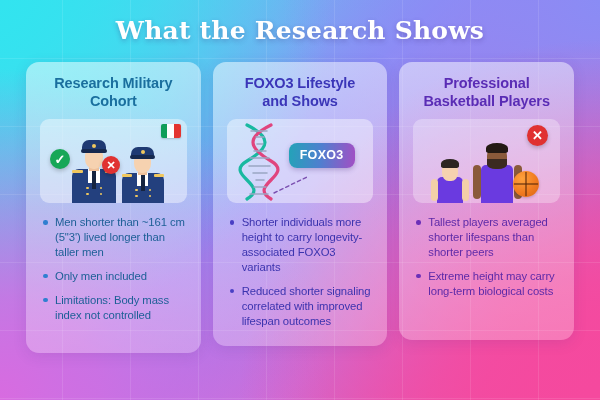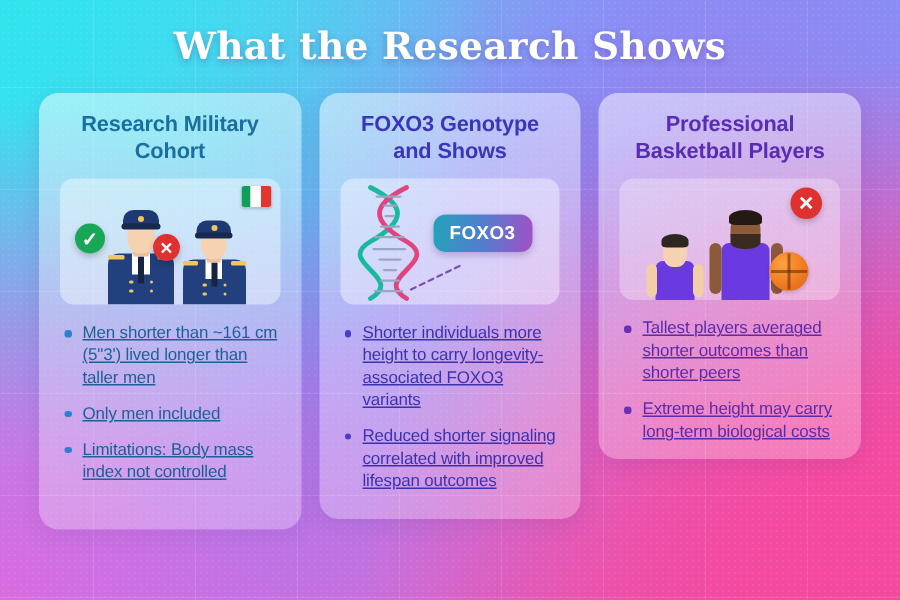--- a/index.html
+++ b/index.html
@@ -69,21 +69,21 @@
     flex:1 1 0; min-width:0;
     border-radius:13px;
     padding:12px 11px 10px 11px;
     display:flex; flex-direction:column;
     background:linear-gradient(170deg, rgba(255,255,255,0.50) 0%, rgba(255,255,255,0.34) 45%, rgba(255,255,255,0.26) 100%);
     box-shadow:0 3px 14px rgba(80,50,130,.13);
     overflow:hidden;
   }
   .card.c1 { align-self:flex-start; height:291px; }
   .card.c2 { align-self:flex-start; height:284px; }
-  .card.c3 { align-self:flex-start; height:244px; }
+  .card.c3 { align-self:flex-start; height:278px; }
 
   .card-title {
     text-align:center;
     font-weight:700;
     font-size:14.5px;
     line-height:1.25;
     margin-bottom:9px;
     letter-spacing:-.1px;
   }
   .c1 .card-title { color:#1a6f9e; }
@@ -103,21 +103,20 @@
 
   
   .bullets { list-style:none; padding:0 2px 0 4px; }
   .bullets li {
     position:relative;
     padding-left:14px;
     font-size:11.3px;
     line-height:1.32;
     margin-bottom:9px;
     letter-spacing:-.1px;
-    text-decoration:underline;
   }
   .bullets li:last-child { margin-bottom:0; }
   .bullets li::before {
     content:"";
     position:absolute; left:2px; top:5px;
     width:4.5px; height:4.5px; border-radius:50%;
   }
   .c1 .bullets li { color:#1d5f96; }
   .c1 .bullets li::before { background:#2f7fd0; }
   .c2 .bullets li { color:#3b33ae; }
@@ -246,21 +245,21 @@
 
     <ul class="bullets">
       <li>Men shorter than ~161 cm (5"3') lived longer than taller men</li>
       <li>Only men included</li>
       <li>Limitations: Body mass index not controlled</li>
     </ul>
   </div>
 
   <div class="card c2">
     <div class="card-title">
-      <span>FOXO3 Genotype</span><br>
+      <span>FOXO3 Lifestyle</span><br>
       <span>and Shows</span>
     </div>
 
     <div class="img-panel">
 
       <svg class="dna" viewBox="0 0 46 78">
         <path d="M10 2 C34 14, 34 24, 10 38 C-14 52, 34 62, 10 76" fill="none" stroke="#19b9a0" stroke-width="3.2" stroke-linecap="round"></path>
         <path d="M34 2 C10 14, 10 24, 34 38 C58 52, 10 62, 34 76" fill="none" stroke="#e0457e" stroke-width="3.2" stroke-linecap="round"></path>
         <g stroke="#9aa7c4" stroke-width="1.5" stroke-linecap="round">
           <line x1="14" y1="8" x2="30" y2="8"></line>
@@ -316,18 +315,18 @@
 
       <div class="ball" style="left:100px; bottom:6px; width:26px; height:26px;">
         <span class="l" style="left:12px; top:1px; width:1.6px; height:24px;"></span>
         <span class="l" style="left:1px; top:12px; width:24px; height:1.6px;"></span>
       </div>
 
       <div class="mark no" style="right:12px; top:6px; width:21px; height:21px; font-size:13px;">✕</div>
     </div>
 
     <ul class="bullets">
-      <li>Tallest players averaged shorter outcomes than shorter peers</li>
+      <li>Tallest players averaged shorter lifespans than shorter peers</li>
       <li>Extreme height may carry long-term biological costs</li>
     </ul>
   </div>
 
 </div>
 
 </body></html>

